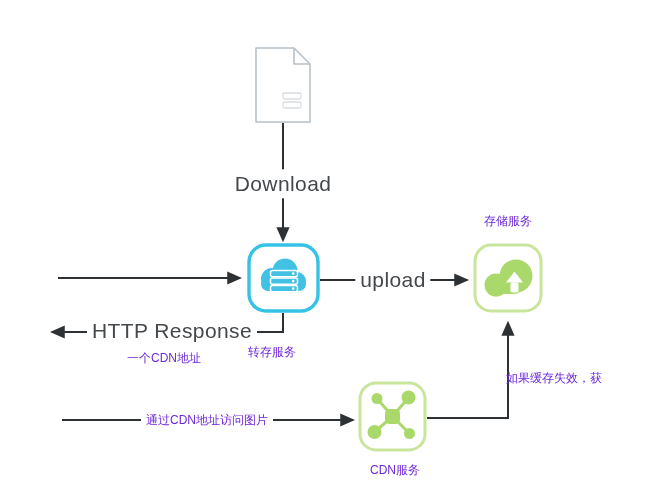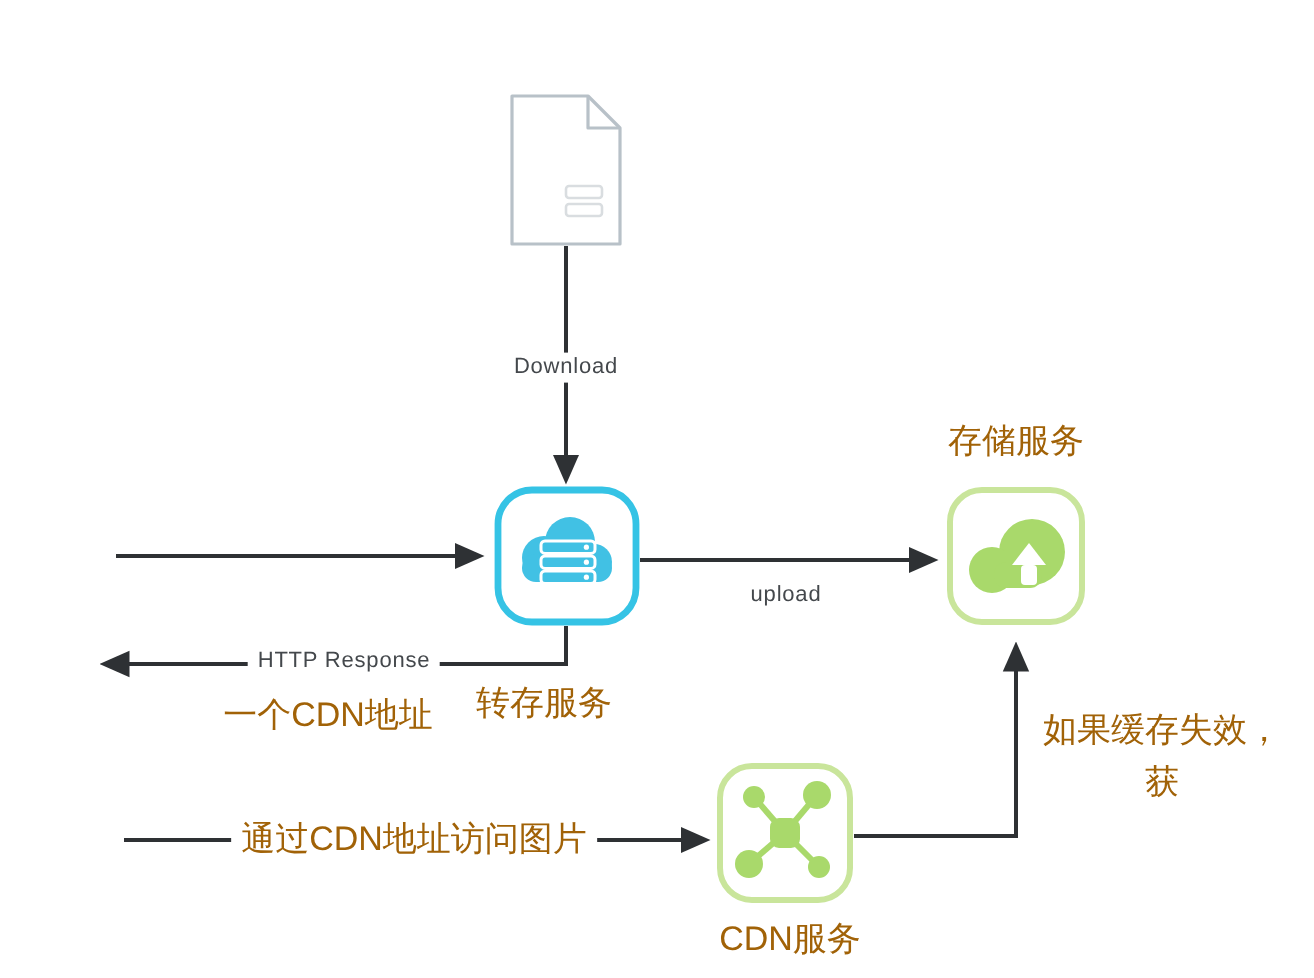--- a/index.html
+++ b/index.html
@@ -2,22 +2,22 @@
 <html><head>
 <meta charset="utf-8">
 <style>
   html,body{margin:0;padding:0;background:#ffffff;}
   #canvas{position:relative;width:657px;height:489px;background:#ffffff;overflow:hidden;
     font-family:"Liberation Sans","DejaVu Sans",sans-serif;}
   .abs{position:absolute;}
   .lbl{position:absolute;transform:translate(-50%,-50%);white-space:nowrap;
     color:#3f4347;font-size:14px;line-height:1.4;text-align:center;}
   .onwire{background:#ffffff;padding:0 5px;}
-  .en{letter-spacing:.4px;font-size:11px;color:#44484c;}
-  .zh{font-size:17px;color:#a16207;}
+  .en{letter-spacing:.4px;font-size:21px;color:#44484c;}
+  .zh{font-size:12px;color:#6d28d9;}
   .wrap{white-space:normal;width:120px;line-height:1.5;}
 </style>
 </head>
 <body>
 
 <div id="canvas">
 
   <svg class="abs" style="left:0;top:0" width="657" height="489" viewBox="0 0 657 489">
     <defs>
       <marker id="ah" viewBox="0 0 10 10" refX="8.5" refY="5" markerWidth="7.5" markerHeight="7.5" orient="auto">
@@ -95,25 +95,25 @@
 
   <div class="lbl en onwire" style="left:283px;top:184px">Download</div>
 
   <div class="lbl onwire" style="left:150px;top:278px">
   </div>
 
   <div class="lbl zh" style="left:164px;top:358px">一个CDN地址</div>
 
   <div class="lbl en onwire" style="left:172px;top:331px">HTTP Response</div>
 
-  <div class="lbl en onwire" style="left:393px;top:298px">upload</div>
+  <div class="lbl en onwire" style="left:393px;top:280px">upload</div>
 
   <div class="lbl zh onwire" style="left:207px;top:420px">通过CDN地址访问图片</div>
 
-  <div class="lbl zh wrap" style="left:581px;top:378px">
+  <div class="lbl zh wrap" style="left:554px;top:378px">
     <div>如果缓存失效，获</div>
   </div>
 
   <div class="lbl zh" style="left:272px;top:352px">转存服务</div>
 
   <div class="lbl zh" style="left:508px;top:221px">存储服务</div>
 
   <div class="lbl zh" style="left:395px;top:470px">CDN服务</div>
 
 </div>

